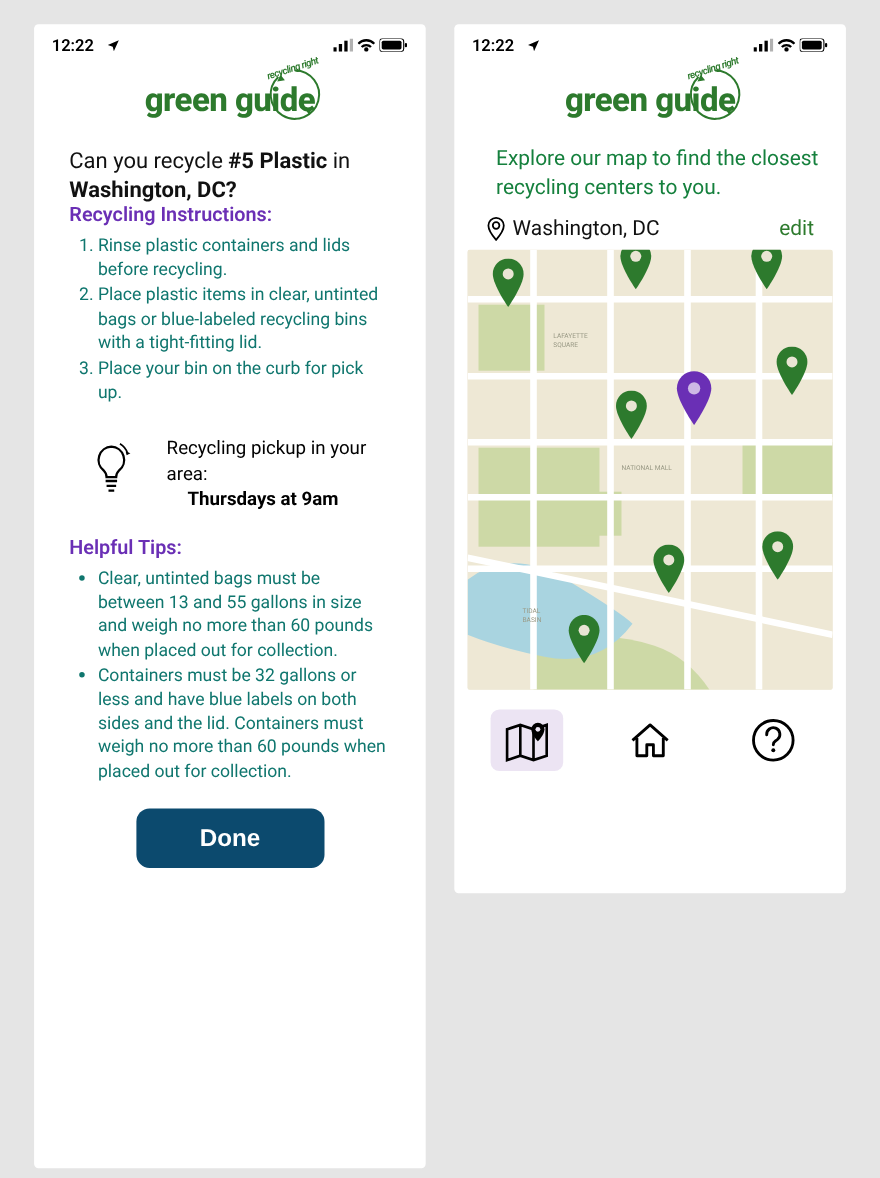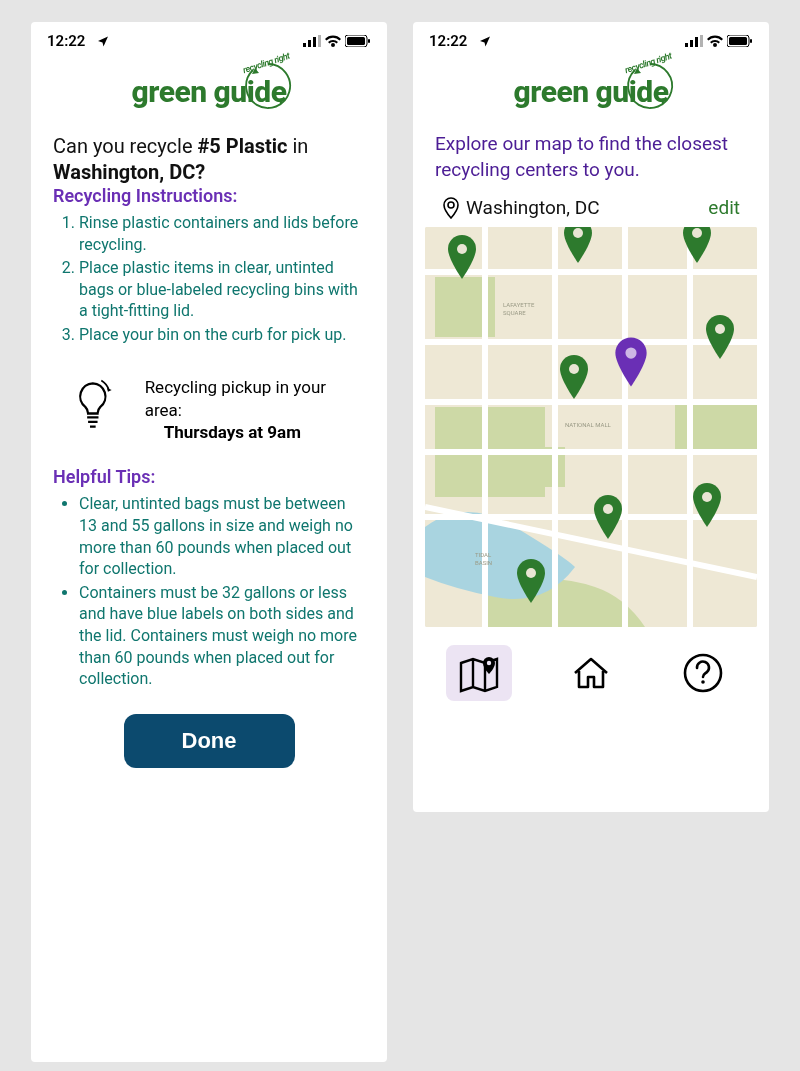--- a/index.html
+++ b/index.html
@@ -62,21 +62,21 @@
     color: #2d7a2d;
     position: absolute;
     right: -4px;
     top: -16px;
     transform: rotate(-18deg);
     font-style: italic;
     font-weight: 600;
   }
 
   
-  .content { padding: 0 22px; }
+  .content { padding: 0 32px; }
   .question {
     font-size: 20px;
     line-height: 1.3;
     color: #111;
     margin-top: 10px;
   }
   .question .bold { font-weight: 700; }
   .answer {
     font-size: 32px;
     font-weight: 800;
@@ -120,22 +120,23 @@
     font-size: 22px;
     font-weight: 700;
     padding: 14px 58px;
     cursor: pointer;
   }
 
   
   .explore-text {
     font-size: 19px;
     line-height: 1.35;
-    color: #4c1d95;
+    color: #15803d;
     padding: 8px 22px 14px;
+    margin-left: 16px;
   }
   .location-row {
     display: flex;
     align-items: center;
     justify-content: space-between;
     padding: 0 29px 8px;
   }
   .location-left {
     display: flex;
     align-items: center;

